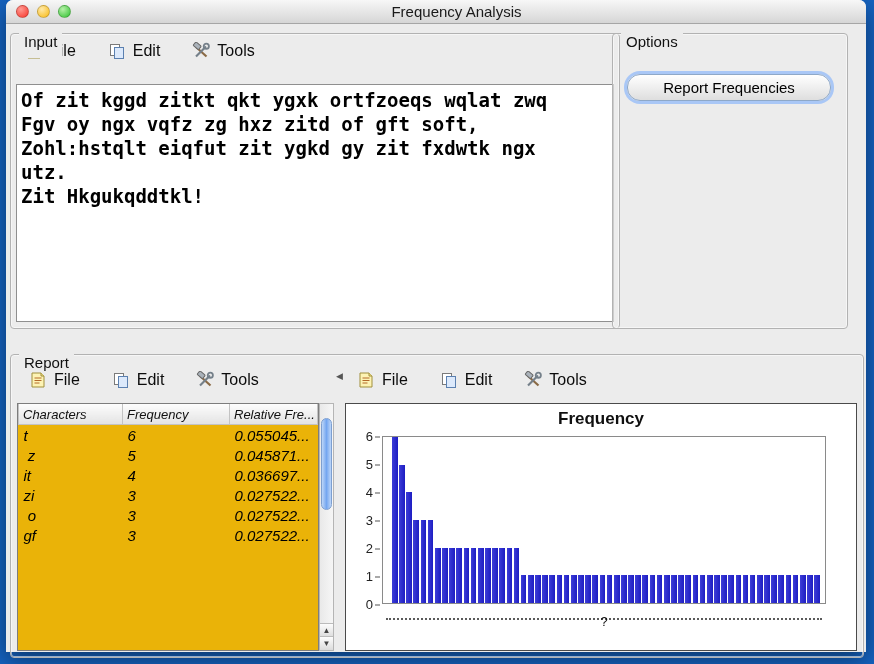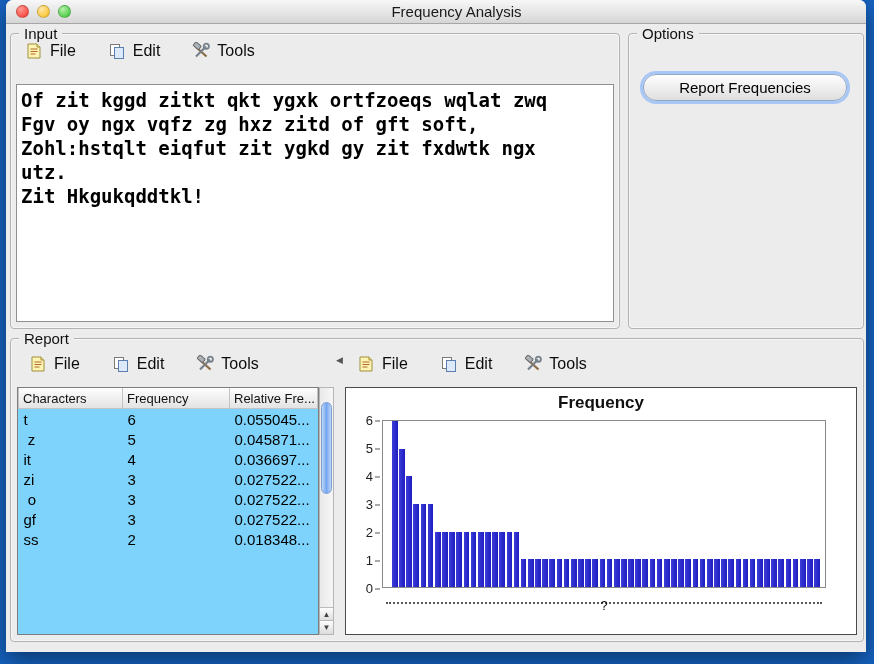--- a/index.html
+++ b/index.html
@@ -28,26 +28,26 @@
   .light.yellow{background:radial-gradient(circle at 35% 30%,#ffe9a8,#f8b912);}
   .light.green{background:radial-gradient(circle at 35% 30%,#b6f1a8,#2fc12f);}
   .winbody{position:absolute;left:0;top:23px;right:0;bottom:0;}
 
   .group{
     position:absolute;border:1px solid #b2b2b2;border-radius:4px;
     box-shadow:inset 0 0 0 1px rgba(255,255,255,.55);
   }
   .group-label{
     position:absolute;top:-9px;left:8px;background:#ececec;
-    padding:0 5px;font-size:15px;color:#111;
+    padding:8px 5px;font-size:15px;color:#111;
   }
 
   #group-input{left:4px;top:10px;width:608px;height:294px;}
-  #group-options{left:622px;top:10px;width:234px;height:294px;}
-  #group-report{left:4px;top:315px;width:852px;height:302px;}
+  #group-options{left:606px;top:10px;width:234px;height:294px;}
+  #group-report{left:4px;top:331px;width:852px;height:302px;}
 
   .menubar{display:flex;align-items:center;gap:32px;padding:8px 6px 4px 14px;}
   .menu-item{display:flex;align-items:center;gap:7px;font-size:16px;color:#0c0c0c;cursor:default;}
   .menu-item .mi{display:inline-flex;width:18px;height:18px;}
 
   .textarea{
     position:absolute;left:5px;right:5px;top:50px;bottom:6px;
     background:#fff;border:1px solid #8f8f8f;
     padding:3px 4px;overflow:hidden;
     font-family:"DejaVu Sans Mono", monospace;font-weight:bold;
@@ -75,21 +75,21 @@
     background:linear-gradient(#ffffff,#ededed 55%,#dedede);
     border:1px solid #8ea8c8;border-radius:13px;
     box-shadow:0 0 0 3px rgba(115,170,255,.55);
   }
 
   
   .left-panel{position:absolute;left:6px;top:10px;width:317px;bottom:6px;}
   .left-panel .menubar,.right-panel .menubar{padding:6px 6px 4px 12px;}
   .table-wrap{
     position:absolute;left:0;right:15px;top:38px;bottom:0;
-    background:#7dd3fc;border:1px solid #7d7d7d;box-sizing:border-box;overflow:hidden;
+    background:#eab308;border:1px solid #7d7d7d;box-sizing:border-box;overflow:hidden;font-style:italic;
   }
   .freq-table{border-collapse:collapse;width:100%;table-layout:fixed;}
   .freq-table th{
     font-size:13px;font-weight:normal;text-align:left;color:#111;
     background:linear-gradient(#fdfdfd,#e3e3e3);
     border:1px solid #c3c3c3;border-top:none;
     padding:3px 4px 2px;white-space:nowrap;overflow:hidden;
   }
   .freq-table th.c0{width:95px;} .freq-table th.c1{width:98px;}
   .freq-table td{font-size:15px;color:#000;padding:2px 5px 1px;white-space:pre;overflow:hidden;}
@@ -267,25 +267,20 @@
                 </tr>
                 <tr>
                   <td> o</td>
                   <td>3</td>
                   <td>0.027522...</td>
                 </tr>
                 <tr>
                   <td>gf</td>
                   <td>3</td>
                   <td>0.027522...</td>
-                </tr>
-                <tr>
-                  <td>ss</td>
-                  <td>2</td>
-                  <td>0.018348...</td>
                 </tr>
               </tbody>
           </table>
         </div>
         <div class="vscrollbar">
           <div class="sb-thumb"></div>
           <div class="sb-btn sb-up">▲</div>
           <div class="sb-btn sb-down">▼</div>
         </div>
       </div>

